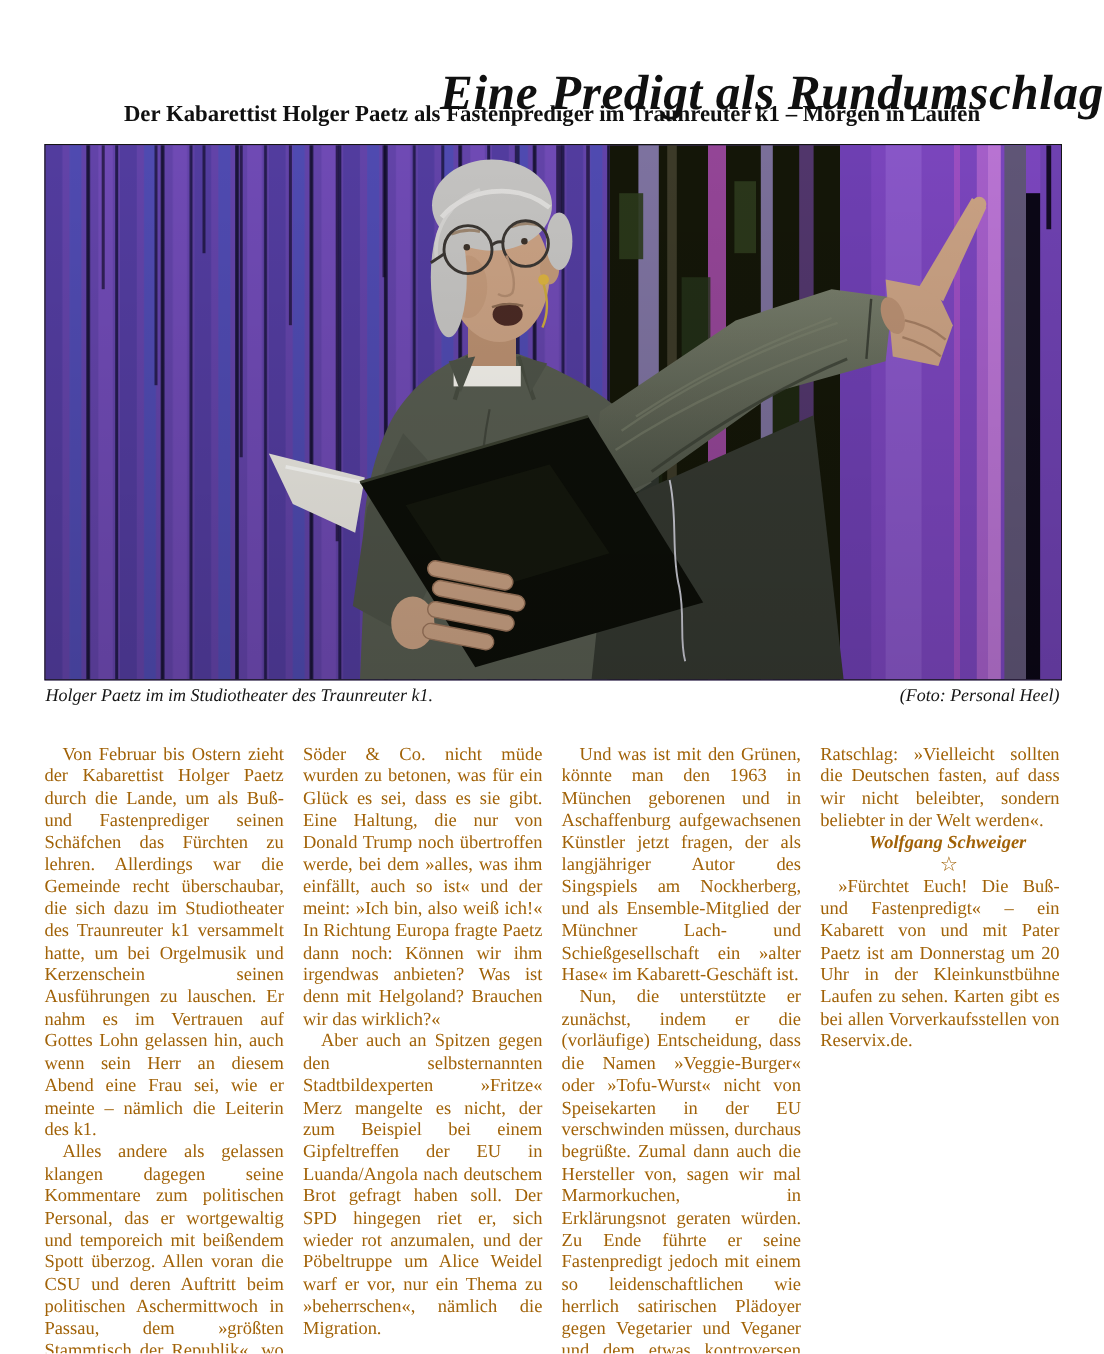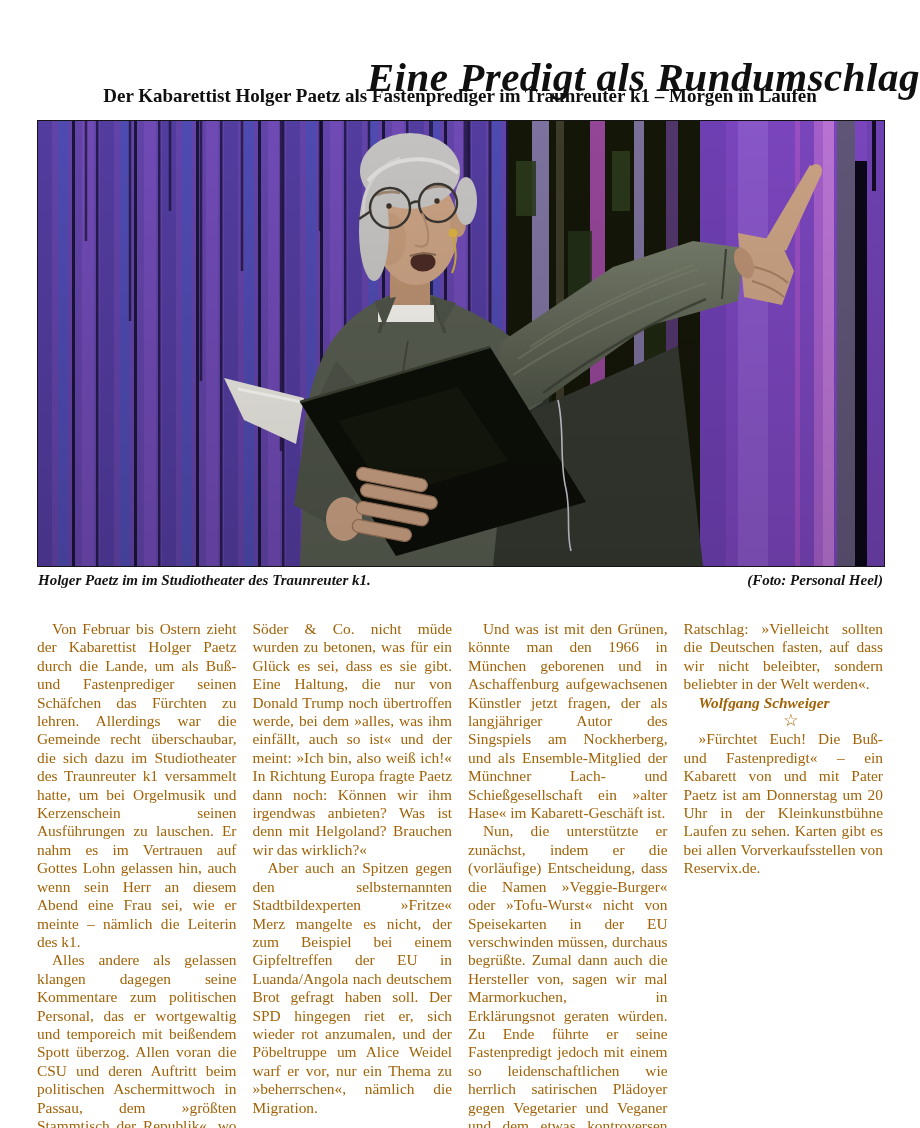--- a/index.html
+++ b/index.html
@@ -6,26 +6,26 @@
   .page{position:relative;width:920px;height:1128px;background:#fff;overflow:hidden;
         font-family:"Liberation Serif","DejaVu Serif",serif;color:#141414;}
   .headline{position:absolute;top:26px;left:0;width:920px;text-align:right;
         font-size:41px;font-weight:bold;font-style:italic;letter-spacing:.5px;color:#101010;}
   .subhead{position:absolute;top:85px;left:0;width:920px;text-align:center;
         font-size:19px;font-weight:bold;color:#101010;}
   .photo-frame{position:absolute;left:37px;top:120px;width:846px;height:445px;
         border:1px solid #151515;background:#5f41a4;}
   .photo-frame svg{display:block;}
   .caption-row{position:absolute;left:38px;top:572px;width:845px;display:flex;
-        justify-content:space-between;font-size:15px;font-weight:bold;font-style:italic;color:#141414;}
+        justify-content:space-between;font-size:15px;font-weight:normal;font-style:italic;color:#141414;}
   .body-cols{position:absolute;left:37px;top:620px;width:846px;height:524px;
         column-count:4;column-gap:16px;column-fill:auto;overflow:hidden;
         font-size:15.4px;line-height:18.4px;text-align:justify;hyphens:auto;color:#a16207;}
   .body-cols p{margin:0;text-indent:15px;}
-  .byline{margin:0;text-align:left;font-style:italic;font-weight:bold;text-indent:0;padding-right:2px;}
+  .byline{margin:0;text-align:center;font-style:italic;font-weight:bold;text-indent:0;padding-right:2px;}
   .star-divider{margin:10px 0 12px 0;text-align:center;text-indent:0;font-size:17px;}
 </style>
 </head>
 <body>
 
 <div class="page">
 
   <h1 class="headline">Eine Predigt als Rundumschlag</h1>
   <div class="subhead">Der Kabarettist Holger Paetz als Fastenprediger im Traunreuter k1 – Morgen in Laufen</div>
 
@@ -168,20 +168,20 @@
 
   <div class="caption-row">
     <span>Holger Paetz im im Studiotheater des Traunreuter k1.</span>
     <span>(Foto: Personal Heel)</span>
   </div>
 
   <div class="body-cols">
     <p>Von Februar bis Ostern zieht der Kabarettist Holger Paetz durch die Lande, um als Buß- und Fastenprediger seinen Schäfchen das Fürchten zu lehren. Allerdings war die Gemeinde recht überschaubar, die sich dazu im Studiotheater des Traunreuter k1 versammelt hatte, um bei Orgelmusik und Kerzenschein seinen Ausführungen zu lauschen. Er nahm es im Vertrauen auf Gottes Lohn gelassen hin, auch wenn sein Herr an diesem Abend eine Frau sei, wie er meinte – nämlich die Leiterin des k1.</p>
     <p>Alles andere als gelassen klangen dagegen seine Kommentare zum politischen Personal, das er wortgewaltig und temporeich mit beißendem Spott überzog. Allen voran die CSU und deren Auftritt beim politischen Aschermittwoch in Passau, dem »größten Stammtisch der Republik«, wo Söder &amp; Co. nicht müde wurden zu betonen, was für ein Glück es sei, dass es sie gibt. Eine Haltung, die nur von Donald Trump noch übertroffen werde, bei dem »alles, was ihm einfällt, auch so ist« und der meint: »Ich bin, also weiß ich!« In Richtung Europa fragte Paetz dann noch: Können wir ihm irgendwas anbieten? Was ist denn mit Helgoland? Brauchen wir das wirklich?«</p>
     <p>Aber auch an Spitzen gegen den selbsternannten Stadtbildexperten »Fritze« Merz mangelte es nicht, der zum Beispiel bei einem Gipfeltreffen der EU in Luanda/Angola nach deutschem Brot gefragt haben soll. Der SPD hingegen riet er, sich wieder rot anzumalen, und der Pöbeltruppe um Alice Weidel warf er vor, nur ein Thema zu »beherrschen«, nämlich die Migration.</p>
-    <p>Und was ist mit den Grünen, könnte man den 1966 in München geborenen und in Aschaffenburg aufgewachsenen Künstler jetzt fragen, der als langjähriger Autor des Singspiels am Nockherberg, und als Ensemble-Mitglied der Münchner Lach- und Schießgesellschaft ein »alter Hase« im Kabarett-Geschäft ist.</p>
+    <p>Und was ist mit den Grünen, könnte man den 1963 in München geborenen und in Aschaffenburg aufgewachsenen Künstler jetzt fragen, der als langjähriger Autor des Singspiels am Nockherberg, und als Ensemble-Mitglied der Münchner Lach- und Schießgesellschaft ein »alter Hase« im Kabarett-Geschäft ist.</p>
     <p>Nun, die unterstützte er zunächst, indem er die (vorläufige) Entscheidung, dass die Namen »Veggie-Burger« oder »Tofu-Wurst« nicht von Speisekarten in der EU verschwinden müssen, durchaus begrüßte. Zumal dann auch die Hersteller von, sagen wir mal Marmorkuchen, in Erklärungsnot geraten würden. Zu Ende führte er seine Fastenpredigt jedoch mit einem so leidenschaftlichen wie herrlich satirischen Plädoyer gegen Vegetarier und Veganer und dem etwas kontroversen Ratschlag: »Vielleicht sollten die Deutschen fasten, auf dass wir nicht beleibter, sondern beliebter in der Welt werden«.</p>
     <p class="byline">Wolfgang Schweiger</p>
     <p class="star-divider">☆</p>
     <p>»Fürchtet Euch! Die Buß- und Fastenpredigt« – ein Kabarett von und mit Pater Paetz ist am Donnerstag um 20 Uhr in der Kleinkunstbühne Laufen zu sehen. Karten gibt es bei allen Vorverkaufsstellen von Reservix.de.</p>
   </div>
 
 </div>
 
 </body></html>

